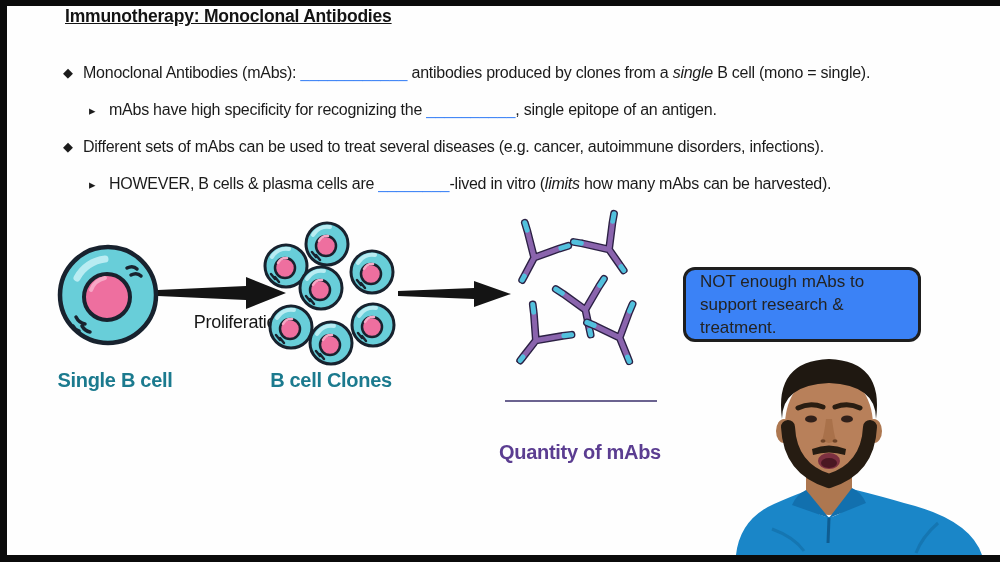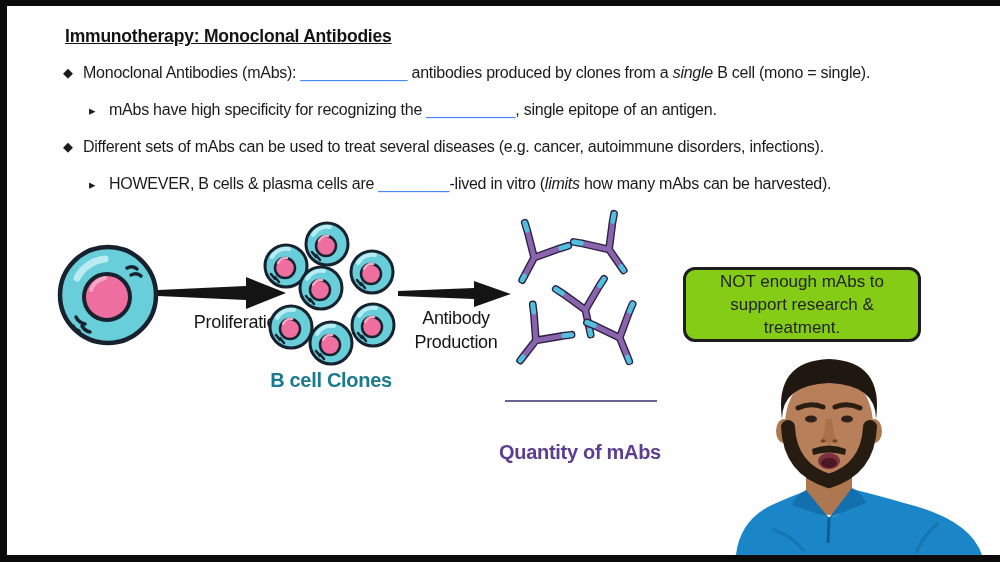--- a/index.html
+++ b/index.html
@@ -1,20 +1,20 @@
 <!DOCTYPE html>
 <html style="--teal_label: #1b7a8e; --purple_label: #5b3d91; --cell_fill: #68ced9; --cell_highlight: #b9ecf2; --nucleus_pink: #ee6f9f; --cell_outline: #18222e; --arrow_black: #141414; --antibody_purple: #8a64ad; --antibody_cyan: #52c0dd; --antibody_outline: #2c2144; --shirt_blue: #1a86c8; --skin_tone: #b8805a; --hair_brown: #1f1811;"><head>
 <meta charset="utf-8">
 <style>
   html,body{margin:0;padding:0;background:#222;}
   .frame{position:relative;width:1000px;height:562px;background:#0b0b0b;overflow:hidden;
          font-family:"Liberation Sans", sans-serif;}
   .slide{position:absolute;left:7px;top:6px;right:0;bottom:7px;background:#fefefe;overflow:hidden;}
 
-  .title{position:absolute;left:58px;top:20px;font-size:17.5px;font-weight:bold;color:#141414;
+  .title{position:absolute;left:58px;top:0;font-size:17.5px;font-weight:bold;color:#141414;
          text-decoration:underline;letter-spacing:-0.2px;}
 
   .textblock{position:absolute;left:56px;top:56px;right:12px;font-size:16px;color:#1b1b1b;letter-spacing:-0.25px;}
   .line{position:relative;padding-left:20px;line-height:22px;margin-bottom:15px;}
   .line .bullet{position:absolute;left:0;top:0;}
   .main .bullet{font-size:13px;}
   .sub{margin-left:26px;}
   .sub .bullet{font-size:13px;top:1px;}
   .b{font-weight:normal;}
   .i{font-style:italic;}
@@ -40,21 +40,21 @@
 
   .ab{position:absolute;width:62px;height:62px;}
   .ab1{left:497px;top:219px;transform:rotate(28deg);}
   .ab2{left:570px;top:211px;transform:rotate(-35deg);}
   .ab3{left:547px;top:271px;transform:rotate(-12deg);}
   .ab4{left:499px;top:302px;transform:rotate(38deg);}
   .ab5{left:581px;top:299px;transform:rotate(-22deg);}
 
   .callout{position:absolute;left:676px;top:261px;width:238px;height:75px;border:3px solid #1e1e1e;
            border-radius:12px;box-sizing:border-box;display:flex;align-items:center;justify-content:center;
-           text-align:center;font-size:17px;color:#232323;padding:4px 14px;line-height:23px;background:#84cc16;}
+           text-align:left;font-size:17px;color:#232323;padding:4px 14px;line-height:23px;background:#3b82f6;}
 
   .person{position:absolute;right:0;bottom:0;width:268px;height:198px;}
 
   
   .f-cell{fill:var(--cell_fill);}
   .f-nuc{fill:var(--nucleus_pink);}
   .s-ink{stroke:var(--cell_outline);}
   .f-arrow{fill:var(--arrow_black);}
   .hidden-defs{position:absolute;width:0;height:0;overflow:hidden;}
 </style>
@@ -112,41 +112,41 @@
     </svg>
 
     <svg class="bcell" viewBox="0 0 110 110">
       <circle cx="55" cy="55" r="48" class="f-cell s-ink" stroke-width="4.5"></circle>
       <path d="M24,38 A36,36 0 0 1 52,19" stroke="#b9ecf2" stroke-width="7" fill="none" stroke-linecap="round"></path>
       <circle cx="54" cy="57" r="23" class="f-nuc s-ink" stroke-width="4"></circle>
       <path d="M38,50 A19,19 0 0 1 52,38" stroke="#f6a8c6" stroke-width="4" fill="none" stroke-linecap="round"></path>
       <path d="M74,28 q6,-3 10,1 M78,35 q6,-3 10,1" class="s-ink" stroke-width="3.5" fill="none" stroke-linecap="round"></path>
       <path d="M23,77 q3,6 9,7 M29,86 q3,5 8,6 M20,86 q2,4 6,5" class="s-ink" stroke-width="3.5" fill="none" stroke-linecap="round"></path>
     </svg>
+    <div class="lbl teal single-lbl">Single B cell</div>
 
     <svg class="arrow arrow1" viewBox="0 0 128 36">
       <polygon class="f-arrow" points="0,15 88,11 88,2 128,18 88,34 88,25 0,21"></polygon>
     </svg>
     <div class="arrowlbl prolif">Proliferation</div>
 
     <svg class="clones" viewBox="0 0 134 150">
       <use href="#cellSm" transform="translate(64,24)"></use>
       <use href="#cellSm" transform="translate(23,46)"></use>
       <use href="#cellSm" transform="translate(109,52)"></use>
       <use href="#cellSm" transform="translate(58,68)"></use>
       <use href="#cellSm" transform="translate(28,107)"></use>
       <use href="#cellSm" transform="translate(68,123)"></use>
       <use href="#cellSm" transform="translate(110,105)"></use>
     </svg>
     <div class="lbl teal clones-lbl">B cell Clones</div>
 
     <svg class="arrow arrow2" viewBox="0 0 113 30">
       <polygon class="f-arrow" points="0,12 76,9 76,2 113,15 76,28 76,20 0,17"></polygon>
     </svg>
-    <div class="arrowlbl ap">Antibody Production</div>
 
     <svg class="ab ab1" viewBox="-34 -34 68 68">
         <use href="#abSym"></use>
       </svg>
     <svg class="ab ab2" viewBox="-34 -34 68 68">
         <use href="#abSym"></use>
       </svg>
     <svg class="ab ab3" viewBox="-34 -34 68 68">
         <use href="#abSym"></use>
       </svg>

